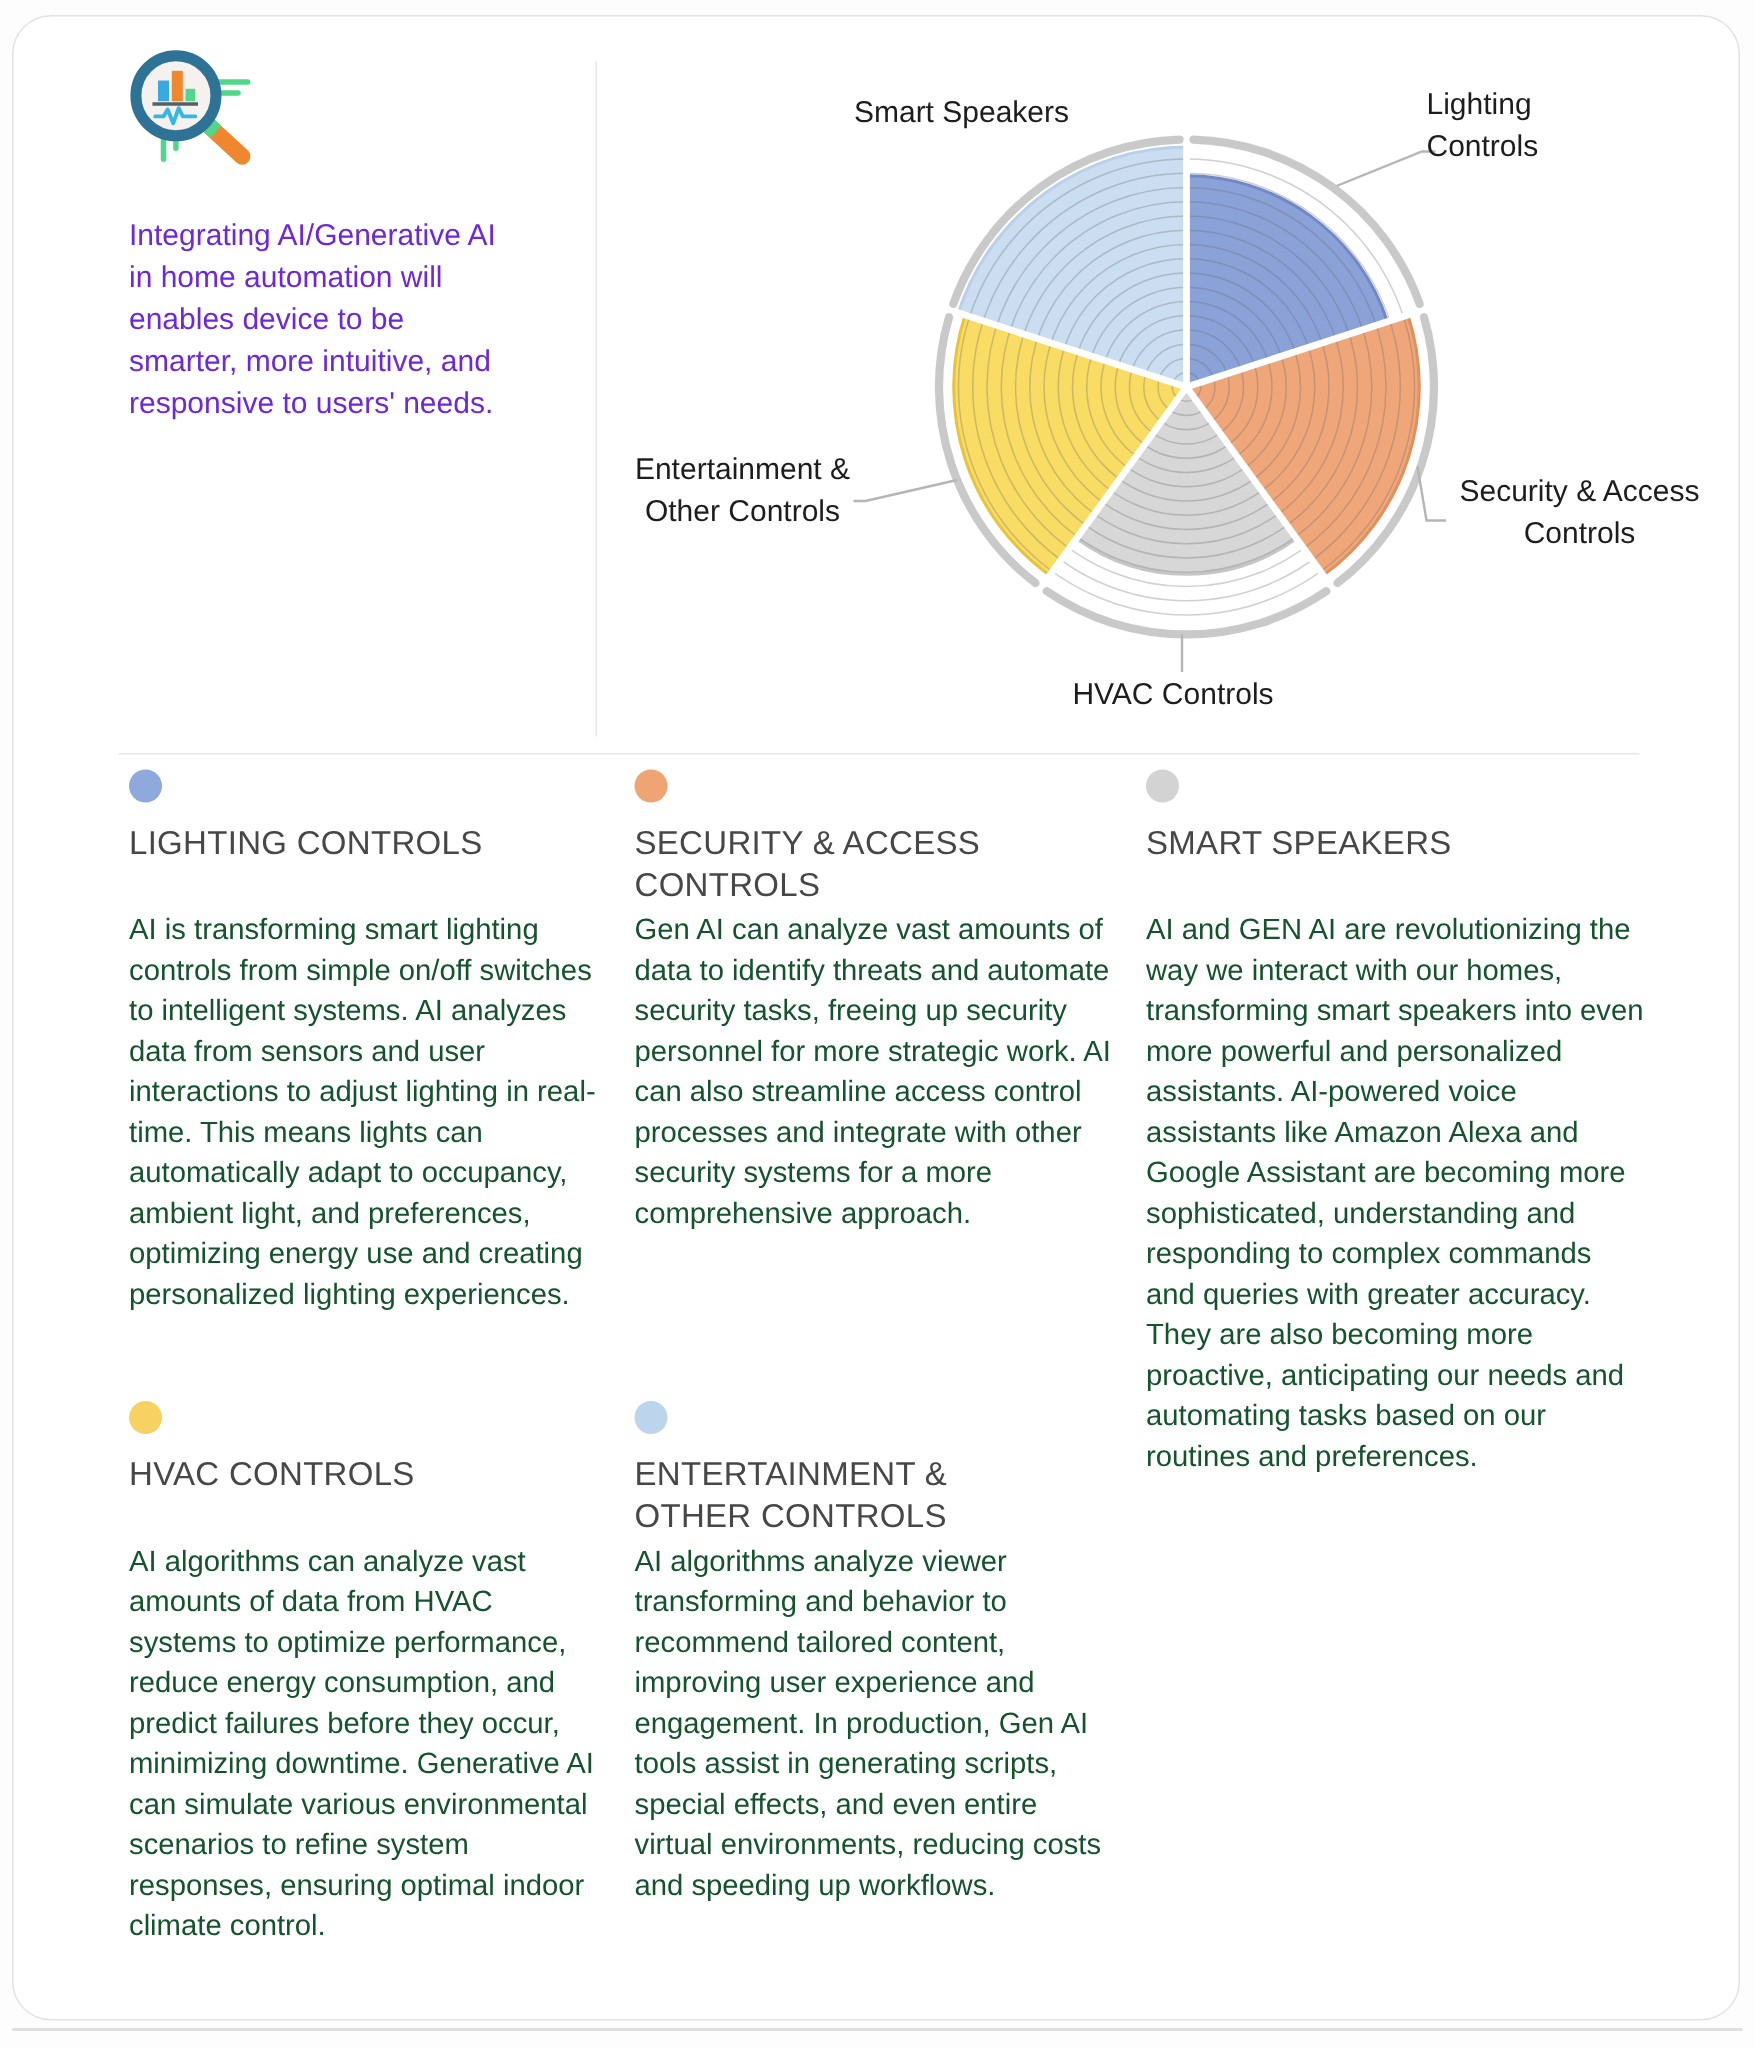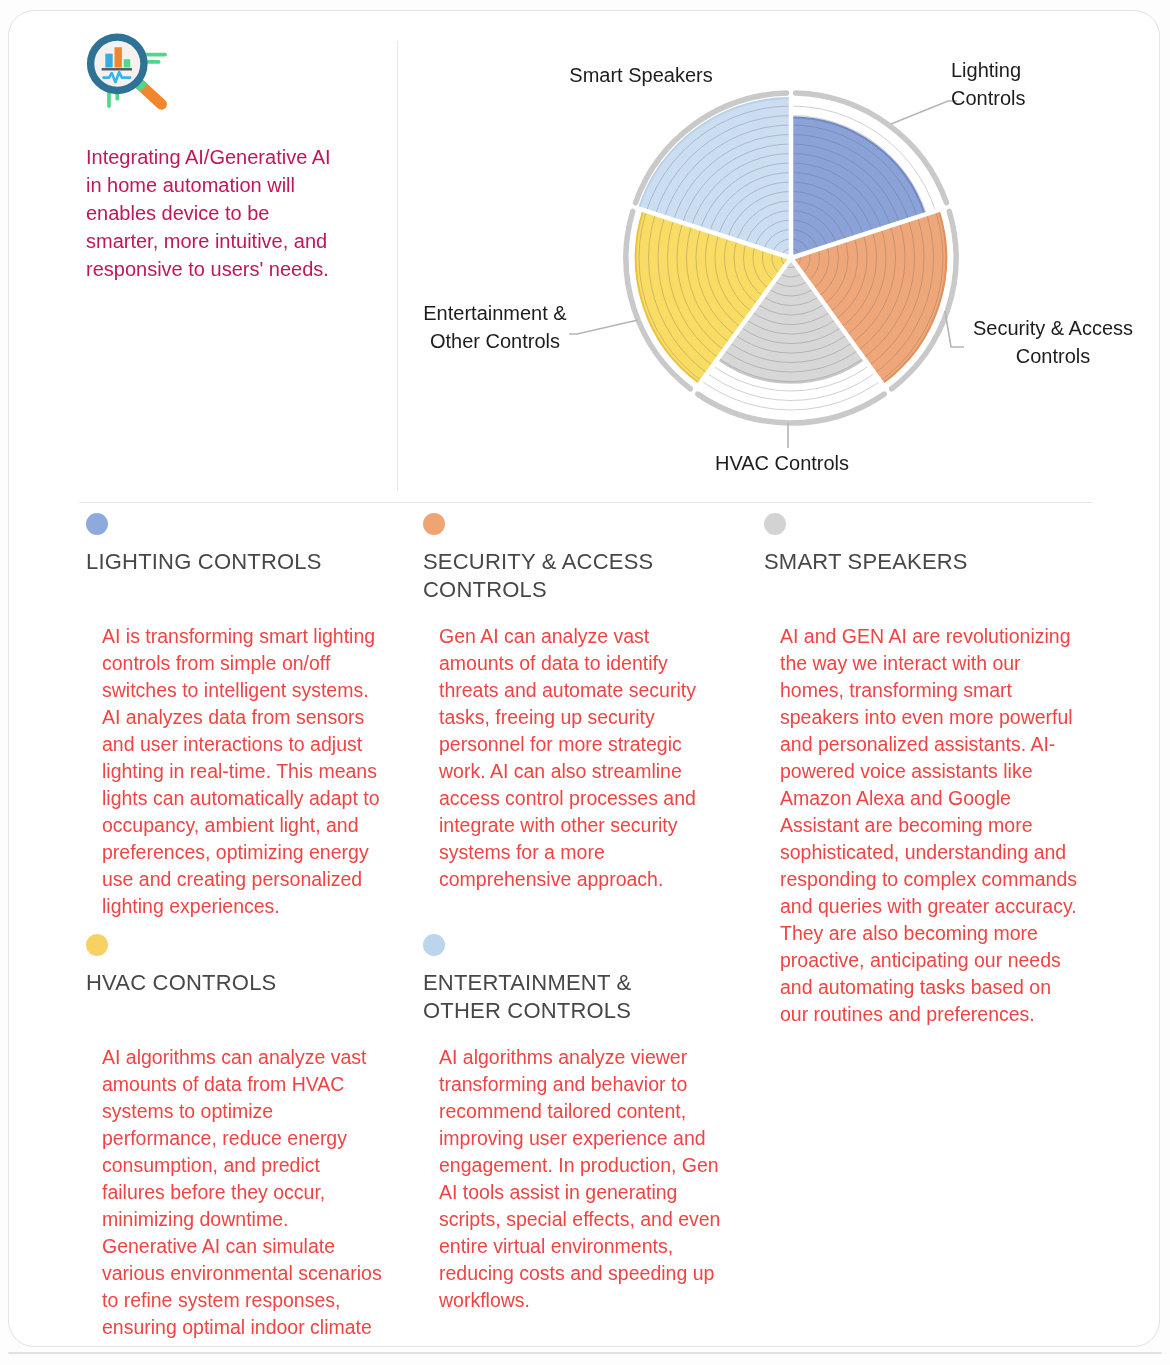--- a/index.html
+++ b/index.html
@@ -15,21 +15,21 @@
   }
   .bottom-rule{position:absolute;left:8px;right:8px;top:1352px;height:2px;background:#e0e0e0;border-radius:2px;}
 
   
   .hdr-left{position:absolute;left:77px;top:16px;width:300px;}
   .brand-icon{width:92px;height:92px;display:block;}
   .page-title{
     margin:20px 0 0 0;font-size:29px;line-height:46px;font-weight:400;
     color:#202020;width:260px;letter-spacing:.2px;
   }
-  .page-desc{margin:24px 0 12px 0;font-size:20px;line-height:28px;color:#be185d;width:245px;}
+  .page-desc{margin:24px 0 12px 0;font-size:20px;line-height:28px;color:#6d28d9;width:245px;}
   .v-divider{position:absolute;left:388px;top:30px;width:1px;height:450px;background:#e7e7e7;}
   .h-divider{position:absolute;left:70px;top:491px;width:1014px;height:1px;background:#e7e7e7;}
 
   
   .chart-area{position:absolute;left:388px;top:0;width:766px;height:490px;}
   .chart-area svg{position:absolute;left:0;top:0;}
   .chart-label{
     position:absolute;font-size:20px;line-height:28px;color:#1d1d1d;
   }
   .lbl-0{left:554px;top:45px;width:140px;text-align:left;}   
@@ -43,21 +43,21 @@
     position:absolute;left:77px;top:502px;width:1010px;
     display:grid;grid-template-columns:318px 322px 332px;column-gap:19px;
   }
   .section{display:block;}
   .section.tall{min-height:421px;}
   .dot{width:22px;height:22px;border-radius:50%;margin:0 0 13px 0;}
   .sec-title{
     margin:0;font-size:22px;line-height:28px;font-weight:400;color:#474747;
     max-width:250px;min-height:59px;letter-spacing:.2px;
   }
-  .sec-body{margin:16px;font-size:19.5px;line-height:27px;color:#ef4444;}
+  .sec-body{margin:0;font-size:19.5px;line-height:27px;color:#14532d;}
 </style>
 </head>
 <body>
 
 <div class="card">
 
   <div class="hdr-left">
     <svg class="brand-icon" viewBox="0 0 100 100" aria-hidden="true">
 
       <line x1="64" y1="30" x2="86" y2="30" stroke="#52d68a" stroke-width="4" stroke-linecap="round"></line>

